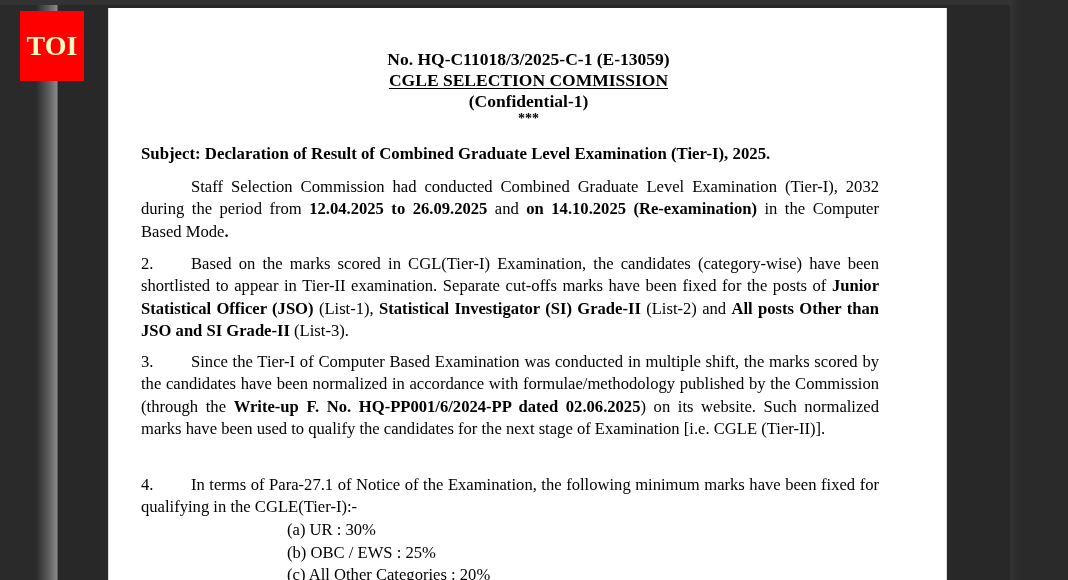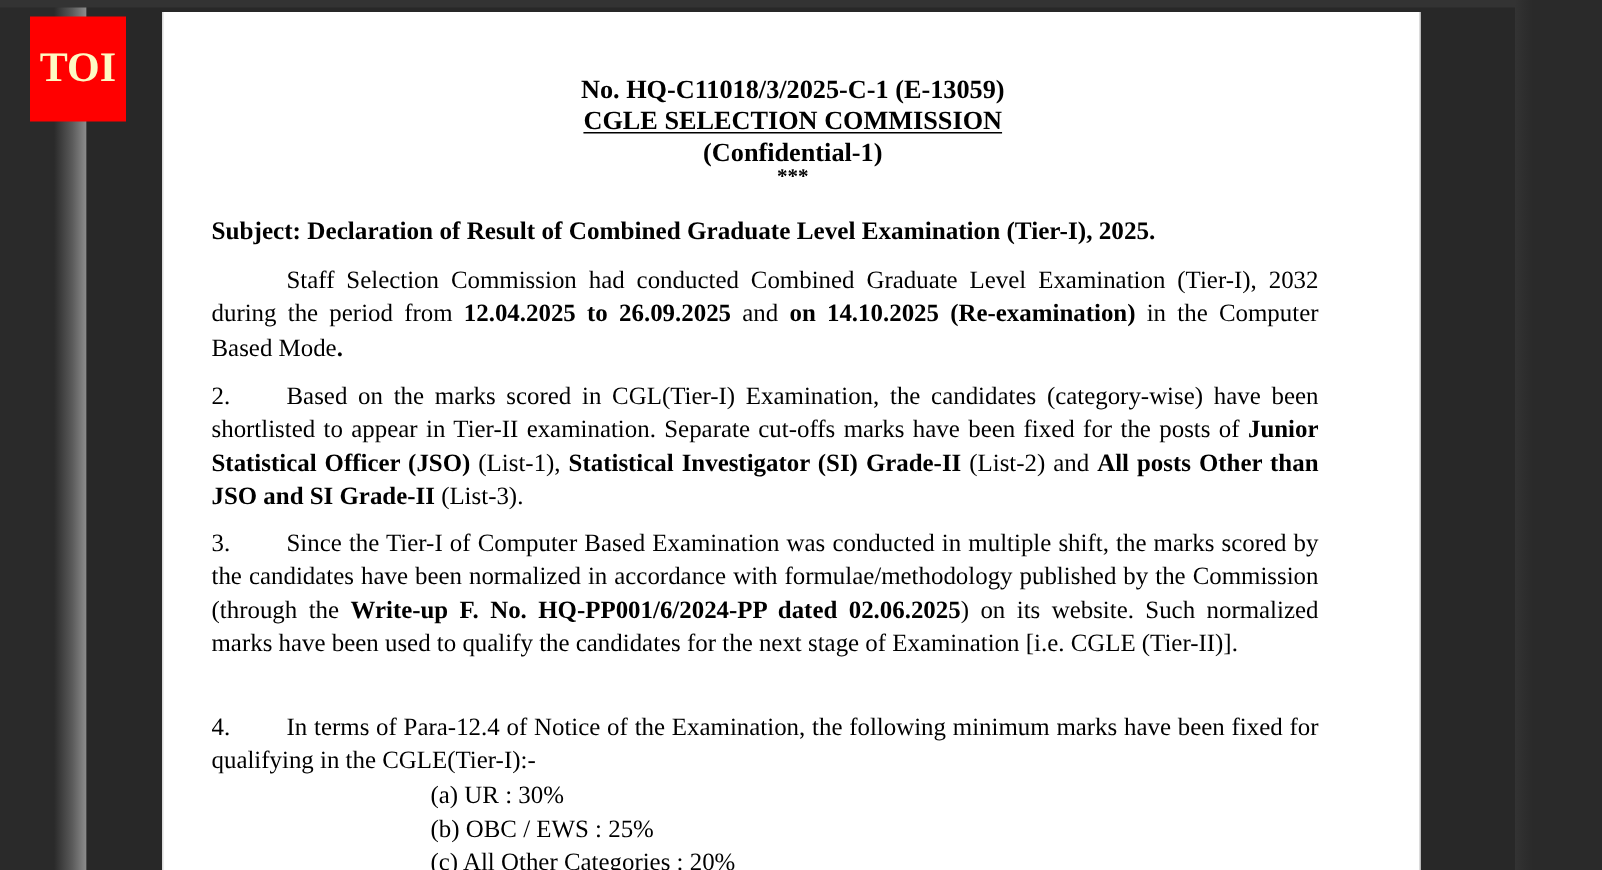--- a/index.html
+++ b/index.html
@@ -148,20 +148,20 @@
   </div>
 
   <div class="body-text subject">Subject: Declaration of Result of Combined Graduate Level Examination (Tier-I), 2025.</div>
 
   <div class="body-text p1"><span class="indent"></span><span>Staff Selection Commission had conducted Combined Graduate Level Examination (Tier-I), 2032 during the period from </span><b>12.04.2025 to 26.09.2025</b><span> and </span><b>on 14.10.2025 (Re-examination)</b><span> in the Computer Based Mode</span><b>.</b></div>
 
   <div class="body-text p2"><span class="num">2.</span><span>Based on the marks scored in CGL(Tier-I) Examination, the candidates (category-wise) have been shortlisted  to appear in Tier-II examination. Separate cut-offs marks have been fixed for the posts of </span><b>Junior Statistical Officer (JSO)</b><span> (List-1), </span><b>Statistical Investigator (SI) Grade-II</b><span> (List-2) and </span><b>All posts Other than JSO and SI Grade-II</b><span> (List-3).</span></div>
 
   <div class="body-text p3"><span class="num">3.</span><span>Since the Tier-I of Computer Based Examination was conducted in multiple shift, the marks scored by the candidates have been normalized in accordance with formulae/methodology published by the Commission (through the </span><b>Write-up F. No. HQ-PP001/6/2024-PP dated 02.06.2025</b><span>) on its website. Such normalized marks have been used to qualify the candidates for the next stage of Examination [i.e. CGLE (Tier-II)].</span></div>
 
-  <div class="body-text p4"><span class="num">4.</span><span>In terms of Para-12.4 of Notice of the Examination, the following minimum marks have been fixed for qualifying in the CGLE(Tier-I):-</span></div>
+  <div class="body-text p4"><span class="num">4.</span><span>In terms of Para-27.1 of Notice of the Examination, the following minimum marks have been fixed for qualifying in the CGLE(Tier-I):-</span></div>
 
   <div class="list">
     <div>(a) UR : 30%</div>
     <div>(b) OBC / EWS : 25%</div>
     <div>(c) All Other Categories : 20%</div>
   </div>
 </div>
 
 </body></html>

